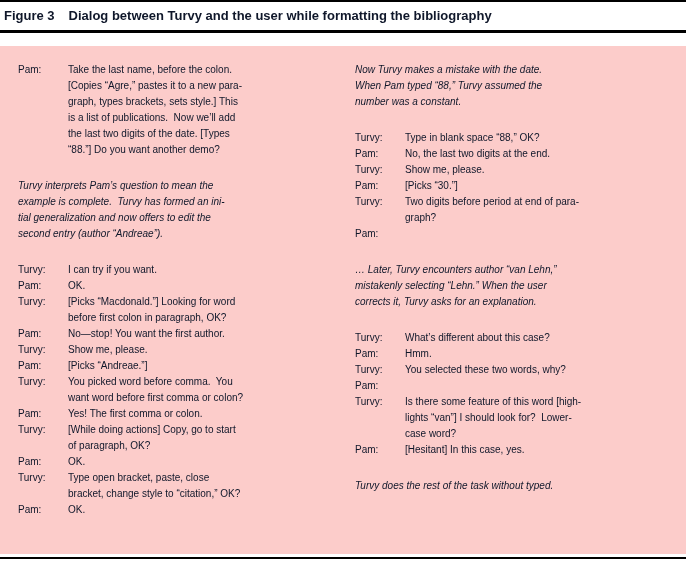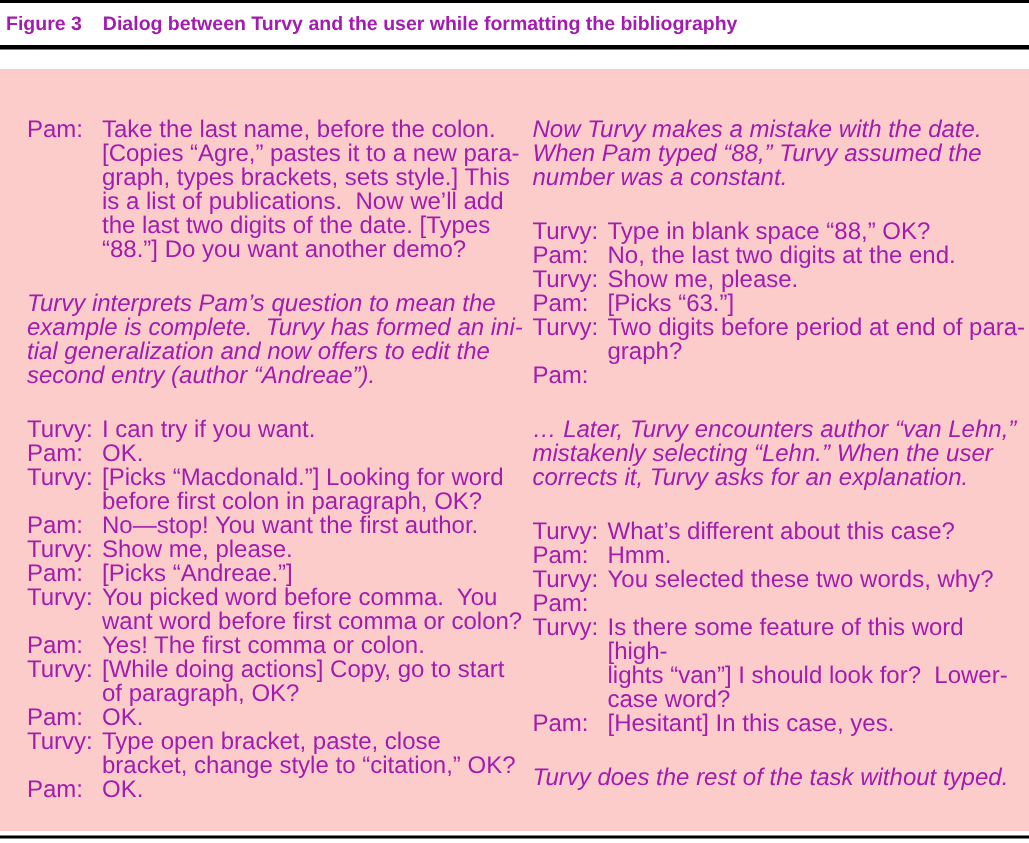--- a/index.html
+++ b/index.html
@@ -1,32 +1,32 @@
 <!DOCTYPE html>
 <html><head>
 <meta charset="utf-8">
 <style>
   html,body { margin:0; padding:0; background:#ffffff; }
   .page {
     position:relative; width:686px; height:562px; overflow:hidden;
-    background:#ffffff; font-family:"Liberation Sans", sans-serif; color:#a21caf;
+    background:#ffffff; font-family:"Liberation Sans", sans-serif; color:#0f172a;
   }
   .rule { position:absolute; left:0; width:686px; background:#000; }
   .top-rule { top:0; height:2px; }
   .thick-rule { top:30px; height:3px; }
   .bottom-rule { top:557px; height:2px; }
   .caption {
     position:absolute; top:7px; left:4px; right:4px;
     font-size:13px; font-weight:bold; line-height:18px; white-space:nowrap;
   }
   .fig-label { margin-right:14px; }
   .panel { position:absolute; top:46px; left:0; width:686px; height:508px; }
   .col {
-    position:absolute; top:33px; width:331px;
-    font-size:16px; line-height:16px;
+    position:absolute; top:16px; width:331px;
+    font-size:10px; line-height:16px;
   }
   .col-left  { left:18px; }
   .col-right { left:355px; }
   .commentary {
     font-style:italic; margin:0 0 20px 0; white-space:pre-wrap;
   }
   .gap-large { margin-top:16px; }
   .dialog-block { margin:0 0 20px 0; }
   .entry { display:flex; align-items:flex-start; }
   .speaker { flex:0 0 50px; width:50px; }
@@ -126,21 +126,21 @@
           <div class="entry">
             <span class="speaker">Pam:</span>
             <span class="utterance">No, the last two digits at the end.</span>
           </div>
           <div class="entry">
             <span class="speaker">Turvy:</span>
             <span class="utterance">Show me, please.</span>
           </div>
           <div class="entry">
             <span class="speaker">Pam:</span>
-            <span class="utterance">[Picks “63.”]</span>
+            <span class="utterance">[Picks “30.”]</span>
           </div>
           <div class="entry">
             <span class="speaker">Turvy:</span>
             <span class="utterance">Two digits before period at end of para-
 graph?</span>
           </div>
           <div class="entry">
             <span class="speaker">Pam:</span>
           </div>
         </div>

